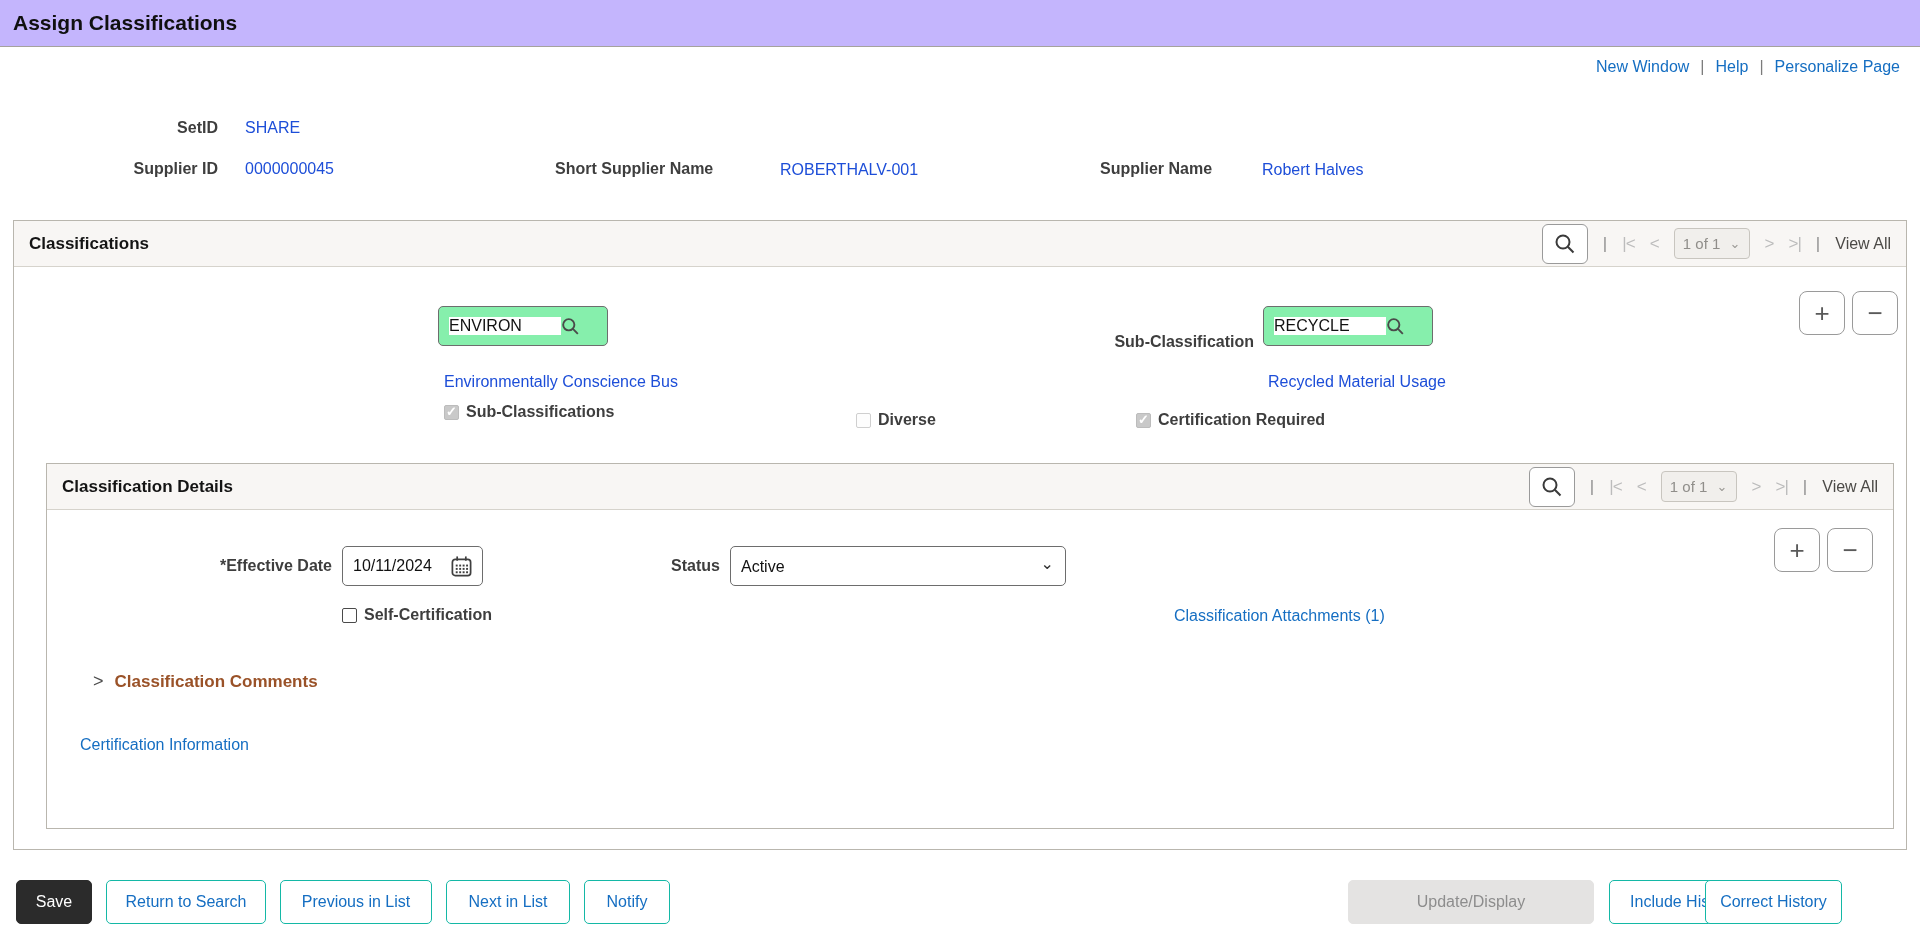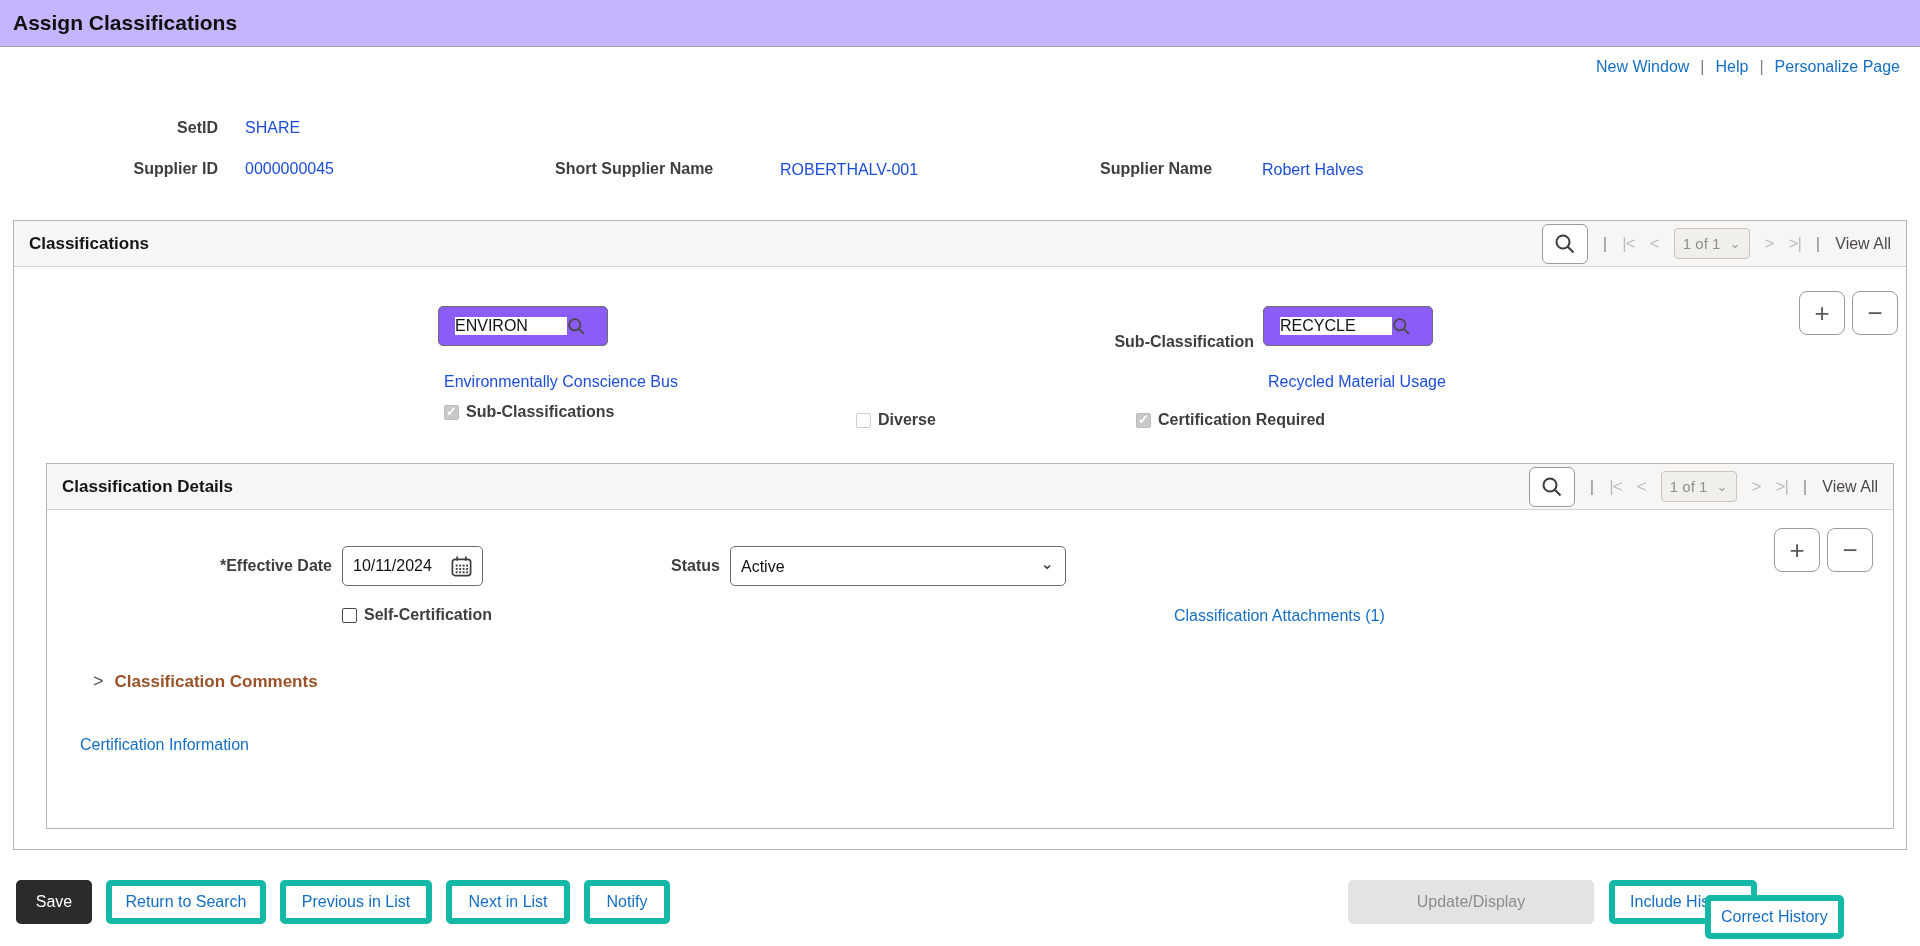--- a/index.html
+++ b/index.html
@@ -31,22 +31,22 @@
   .icon-btn { width:46px; height:40px; background:#fff; border:1px solid #9a9a9a; border-radius:6px;
     display:flex; align-items:center; justify-content:center; cursor:pointer; }
   .pagebar .sep { color:#8f8f8f; font-size:17px; }
   .nav { color:#bcbcbc; font-size:17px; letter-spacing:-1px; white-space:nowrap; }
   .pagesel { min-width:76px; height:31px; border:1px solid #c8c5bf; border-radius:4px; background:#f1efec;
     color:#908e8a; display:flex; align-items:center; justify-content:center; gap:9px; font-size:15px; }
   .pagesel .chev { font-size:13px; line-height:10px; color:#9a9894; }
   .viewall { color:#4c4a47; cursor:pointer; }
 
   
-  .lookup { position:absolute; display:flex; align-items:center; height:40px; background:#8b5cf6;
-    border:1px solid #6d6d6d; border-radius:5px; padding:0 8px 0 16px; }
+  .lookup { position:absolute; display:flex; align-items:center; height:40px; background:#86efac;
+    border:1px solid #6d6d6d; border-radius:5px; padding:0 8px 0 10px; }
   .lookup input { border:none; outline:none; font-family:inherit; font-size:16px; width:112px; color:#111; }
   .datewrap { position:absolute; display:flex; align-items:center; height:40px; background:#fff;
     border:1px solid #6d6d6d; border-radius:5px; padding:0 9px 0 10px; gap:9px; }
   .datewrap input { border:none; outline:none; font-family:inherit; font-size:16px; width:88px; color:#111; }
   .selwrap { position:absolute; height:40px; }
   .selwrap select { width:100%; height:100%; border:1px solid #6d6d6d; border-radius:5px; background:#fff;
     font-family:inherit; font-size:16px; color:#111; padding:0 30px 0 10px;
     -webkit-appearance:none; appearance:none; }
   .selwrap .chev { position:absolute; right:12px; top:8px; font-size:16px; color:#333; pointer-events:none; }
 
@@ -65,21 +65,21 @@
     font-size:26px; color:#5a5a5a; display:flex; align-items:center; justify-content:center; cursor:pointer; }
 
   
   .bluelink { color:#156ec2; text-decoration:none; cursor:pointer; font-size:16px; }
   .comments-toggle { position:absolute; display:flex; align-items:center; gap:11px; cursor:pointer; }
   .comments-toggle .arrow { color:#4b4b4b; font-size:18px; }
   .comments-toggle .txt { color:#9a5228; font-weight:bold; font-size:17px; }
 
   
   .toolbar { position:absolute; top:880px; left:0; width:1920px; height:46px; }
-  .btn { position:absolute; top:0; height:44px; border-radius:5px; background:#fff; border:6px solid #14b8a6;
+  .btn { position:absolute; top:0; height:44px; border-radius:5px; background:#fff; border:1px solid #14b8a6;
     color:#156ec2; font-family:inherit; font-size:16px; cursor:pointer; padding:0 10px; }
   .btn.primary { background:#2b2b2b; border-color:#2b2b2b; color:#fff; }
   .btn.disabled { background:#e4e3e2; border:1px solid #e4e3e2; color:#8d8d8d; cursor:default; }
 
   svg { display:block; }
 </style>
 </head>
 <body>
 
 <div class="titlebar">
@@ -267,14 +267,14 @@
 
 <div class="toolbar">
   <button class="btn primary" style="left:16px; min-width:76px;">Save</button>
   <button class="btn" style="left:106px; min-width:160px;">Return to Search</button>
   <button class="btn" style="left:280px; min-width:152px;">Previous in List</button>
   <button class="btn" style="left:446px; min-width:124px;">Next in List</button>
   <button class="btn" style="left:584px; min-width:86px;">Notify</button>
 
   <button class="btn disabled" style="left:1348px; min-width:246px;">Update/Display</button>
   <button class="btn" style="left:1609px; min-width:148px;">Include History</button>
-  <button class="btn" style="left:1705px; min-width:137px;margin-top:15px;">Correct History</button>
+  <button class="btn" style="left:1705px; min-width:137px;">Correct History</button>
 </div>
 
 </body></html>

